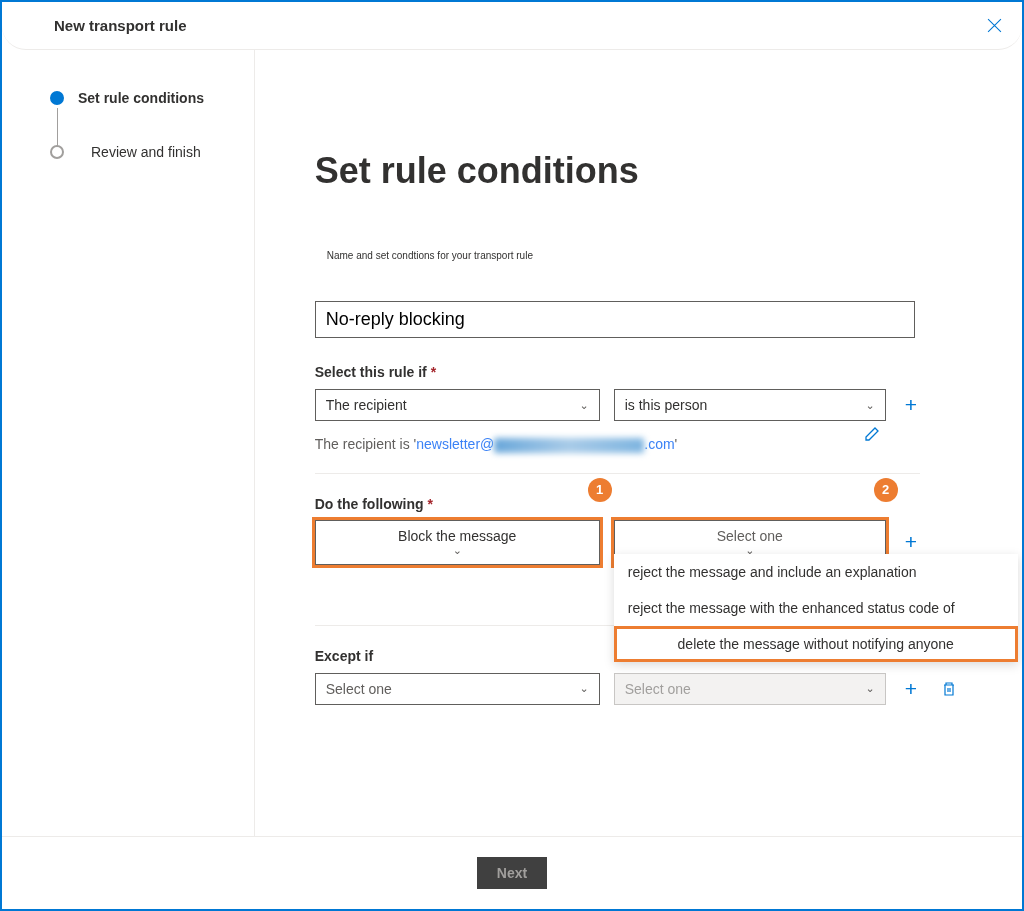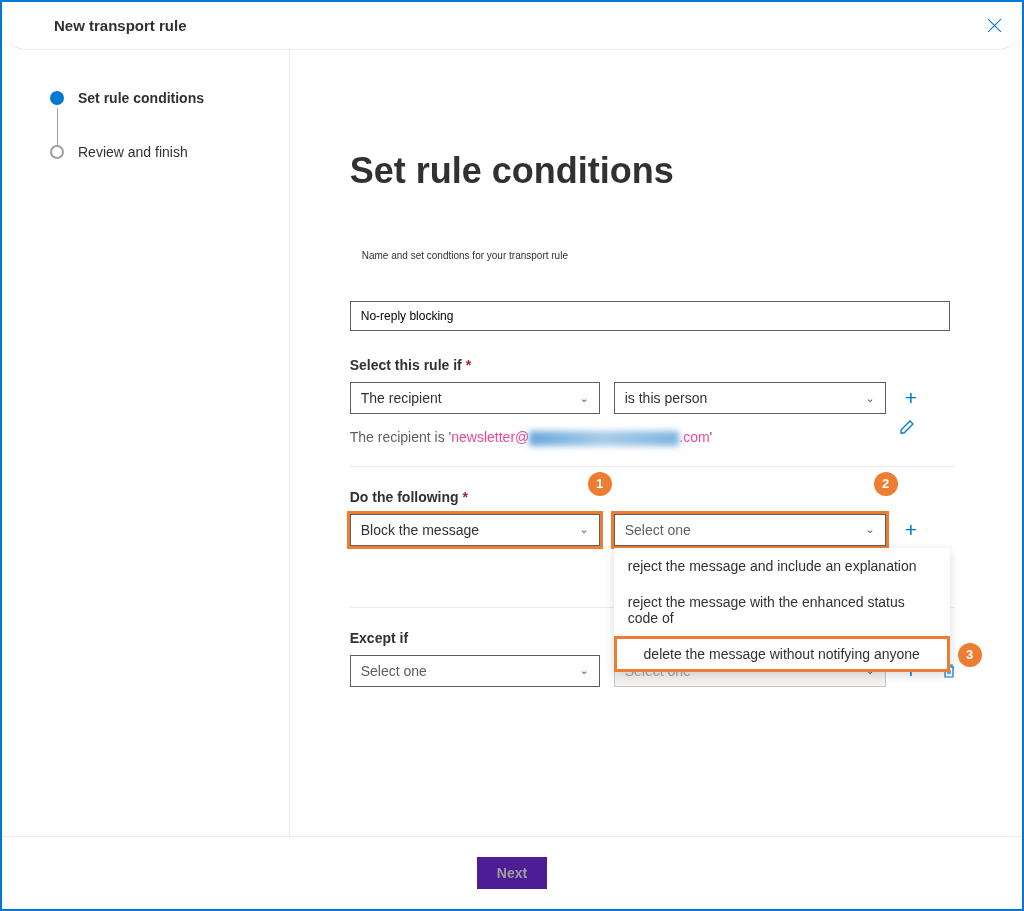--- a/index.html
+++ b/index.html
@@ -45,21 +45,21 @@
       width: 300px;
       border-right: 1px solid #edebe9;
       padding: 40px 20px 20px 48px;
     }
     .step {
       display: flex;
       align-items: center;
       position: relative;
       padding-bottom: 38px;
     }
-    .step:last-child { padding-bottom: 0; }
+    .step:last-child { padding-bottom: 0; gap: 13px; }
     .step-dot {
       width: 14px;
       height: 14px;
       border-radius: 50%;
       border: 2px solid #a19f9d;
       background: #fff;
       margin-right: 14px;
       flex-shrink: 0;
     }
     .step.active .step-dot {
@@ -94,40 +94,40 @@
       margin-bottom: 40px;
       margin-left: 12px;
     }
     .field-group { margin-bottom: 26px; position: relative; }
     .field-label { font-weight: 600; font-size: 14px; margin-bottom: 8px; display: block; }
     .required { color: #a4262c; }
     .text-input {
       width: 600px;
       border: 1px solid #605e5c;
       padding: 7px 10px;
-      font-size: 12px;
+      font-size: 18px;
       font-family: inherit;
     }
     .select-row {
       display: flex;
       gap: 14px;
       align-items: center;
     }
     .select {
       border: 1px solid #605e5c;
       padding: 7px 10px;
       font-size: 14px;
       background: #fff;
       display: flex;
       justify-content: space-between;
       align-items: center;
       cursor: pointer;
       position: relative;
     }
-    .select.w1 { width: 250px; }
+    .select.w1 { width: 285px; }
     .select.w2 { width: 272px; }
     .select.disabled {
       background: #f3f2f1;
       color: #a19f9d;
       border-color: #c8c6c4;
     }
     .select.placeholder { color: #605e5c; }
     .chevron {
       font-size: 11px;
       color: #605e5c;
@@ -140,21 +140,21 @@
       justify-content: center;
     }
     .plus-icon { color: #0078d4; font-size: 21px; font-weight: 300; }
     .condition-summary {
       font-size: 14px;
       color: #605e5c;
       margin-top: 14px;
       display: flex;
       align-items: center;
     }
-    .condition-summary .link { color: #ec4899; }
+    .condition-summary .link { color: #3b82f6; }
     .condition-summary .blurred {
       display: inline-block;
       width: 150px;
       height: 15px;
       background: linear-gradient(90deg, #69a7da, #a8cbe8, #7db4e0);
       filter: blur(3px);
       vertical-align: middle;
       border-radius: 2px;
     }
     .divider {
@@ -170,51 +170,52 @@
       margin-top: -32px;
       width: 570px;
       gap: 8px;
     }
     .footer {
       border-top: 1px solid #edebe9;
       padding: 20px;
       text-align: center;
     }
     .next-btn {
-      background: #4c1d95;
+      background: #404040;
       color: #a19f9d;
       border: none;
       padding: 8px 20px;
       font-size: 14px;
       font-family: inherit;
       font-weight: 600;
       cursor: not-allowed;
     }
     .highlight {
       box-shadow: 0 0 0 3px #ed7d31;
       position: relative;
+      flex-direction: column;
     }
     .callout-badge {
       width: 24px;
       height: 24px;
       border-radius: 50%;
       background: #ed7d31;
       color: #fff;
       font-weight: 700;
       display: flex;
       align-items: center;
       justify-content: center;
       font-size: 13px;
       position: absolute;
     }
     .dropdown-panel {
       position: absolute;
       top: 34px;
       left: 0;
-      width: 336px;
+      width: 404px;
       background: #fff;
       box-shadow: 0 3px 10px rgba(0,0,0,0.15);
       z-index: 10;
     }
     .dropdown-option {
       padding: 10px 14px;
       font-size: 14px;
       cursor: pointer;
       position: relative;
     }

